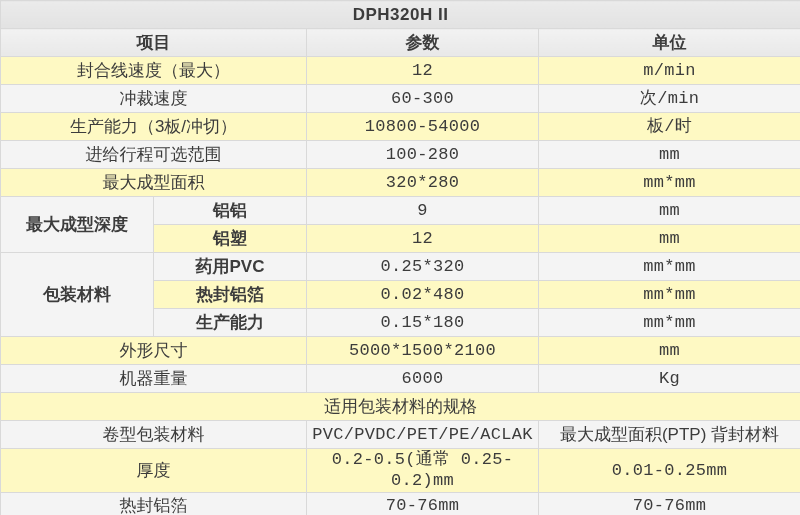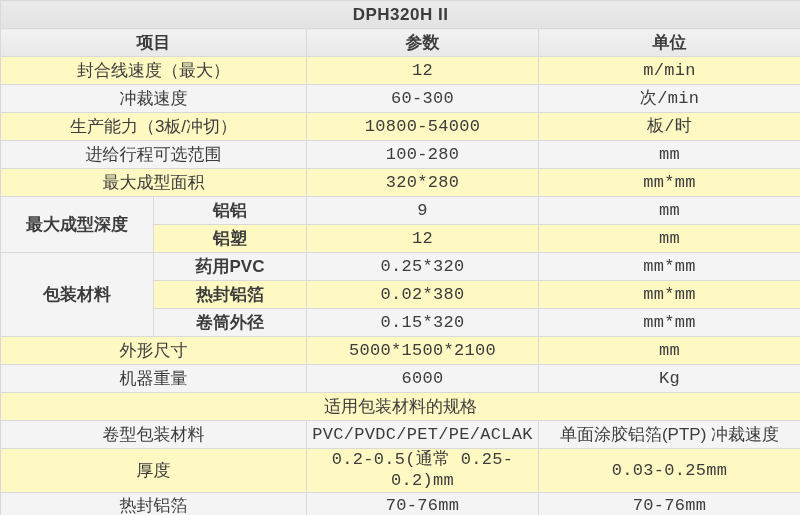--- a/index.html
+++ b/index.html
@@ -145,26 +145,26 @@
     </tr>
 
     <tr class="row-dark">
       <td class="group-cell" rowspan="3">包装材料</td>
       <td class="sub-label-cell">药用PVC</td>
       <td class="value-cell num">0.25*320</td>
       <td class="unit-cell num">mm*mm</td>
     </tr>
     <tr class="row-light">
       <td class="sub-label-cell">热封铝箔</td>
-      <td class="value-cell num">0.02*380</td>
-      <td class="unit-cell num">mm*mm</td>
-    </tr>
-    <tr class="row-dark">
-      <td class="sub-label-cell">卷筒外径</td>
-      <td class="value-cell num">0.15*320</td>
+      <td class="value-cell num">0.02*480</td>
+      <td class="unit-cell num">mm*mm</td>
+    </tr>
+    <tr class="row-dark">
+      <td class="sub-label-cell">生产能力</td>
+      <td class="value-cell num">0.15*180</td>
       <td class="unit-cell num">mm*mm</td>
     </tr>
 
     <tr class="row-light">
       <td class="label-cell" colspan="2">外形尺寸</td>
       <td class="value-cell num">5000*1500*2100</td>
       <td class="unit-cell num">mm</td>
     </tr>
     <tr class="row-dark">
       <td class="label-cell" colspan="2">机器重量</td>
@@ -172,26 +172,26 @@
       <td class="unit-cell num">Kg</td>
     </tr>
 
     <tr class="row-light">
       <td class="section-cell" colspan="4">适用包装材料的规格</td>
     </tr>
 
     <tr class="row-dark">
       <td class="label-cell" colspan="2">卷型包装材料</td>
       <td class="value-cell num">PVC/PVDC/PET/PE/ACLAK</td>
-      <td class="value-cell">单面涂胶铝箔(PTP) 冲裁速度</td>
+      <td class="value-cell">最大成型面积(PTP) 背封材料</td>
     </tr>
     <tr class="row-light">
       <td class="label-cell" colspan="2">厚度</td>
       <td class="value-cell num">0.2-0.5(通常 0.25-0.2)mm</td>
-      <td class="value-cell num">0.03-0.25mm</td>
+      <td class="value-cell num">0.01-0.25mm</td>
     </tr>
     <tr class="row-dark">
       <td class="label-cell" colspan="2">热封铝箔</td>
       <td class="value-cell num">70-76mm</td>
       <td class="value-cell num">70-76mm</td>
     </tr>
     <tr class="row-light">
       <td class="label-cell" colspan="2">卷筒外径</td>
       <td class="value-cell num">600mm</td>
       <td class="value-cell num">350mm</td>

